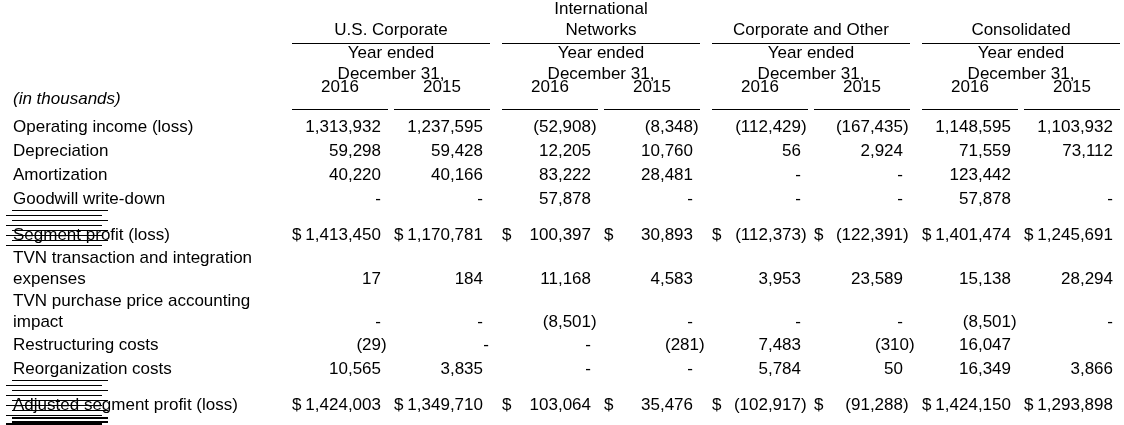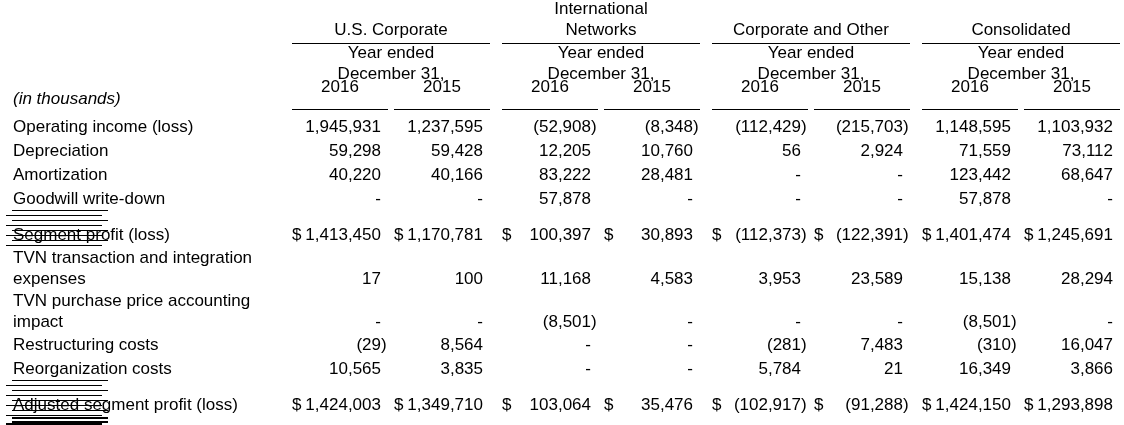--- a/index.html
+++ b/index.html
@@ -123,41 +123,41 @@
       <div class="v">2015</div>
       <div class="v gs">2016</div>
       <div class="v">2015</div>
     </div>
     <div class="sp4"></div>
     <div class="row brow">
       <div class="lbl">
         <div>Operating income (loss)</div>
       </div>
       <div class="v gs">
-        <span class="num">1,945,931</span>
+        <span class="num">1,313,932</span>
         <span class="pr"></span>
       </div>
       <div class="v">
         <span class="num">1,237,595</span>
         <span class="pr"></span>
       </div>
       <div class="v gs">
         <span class="num">(52,908</span>
         <span class="pr">)</span>
       </div>
       <div class="v">
         <span class="num">(8,348</span>
         <span class="pr">)</span>
       </div>
       <div class="v gs">
         <span class="num">(112,429</span>
         <span class="pr">)</span>
       </div>
       <div class="v">
-        <span class="num">(215,703</span>
+        <span class="num">(167,435</span>
         <span class="pr">)</span>
       </div>
       <div class="v gs">
         <span class="num">1,148,595</span>
         <span class="pr"></span>
       </div>
       <div class="v">
         <span class="num">1,103,932</span>
         <span class="pr"></span>
       </div>
@@ -222,24 +222,20 @@
       <div class="v gs">
         <span class="num">-</span>
         <span class="pr"></span>
       </div>
       <div class="v">
         <span class="num">-</span>
         <span class="pr"></span>
       </div>
       <div class="v gs">
         <span class="num">123,442</span>
-        <span class="pr"></span>
-      </div>
-      <div class="v">
-        <span class="num">68,647</span>
         <span class="pr"></span>
       </div>
     </div>
     <div class="row brow">
       <div class="lbl">
         <div>Goodwill write-down</div>
       </div>
       <div class="v gs">
         <span class="num">-</span>
         <span class="pr"></span>
@@ -332,21 +328,21 @@
     <div class="row brow2">
       <div class="lbl">
         <div>TVN transaction and integration</div>
         <div>expenses</div>
       </div>
       <div class="v gs">
         <span class="num">17</span>
         <span class="pr"></span>
       </div>
       <div class="v">
-        <span class="num">100</span>
+        <span class="num">184</span>
         <span class="pr"></span>
       </div>
       <div class="v gs">
         <span class="num">11,168</span>
         <span class="pr"></span>
       </div>
       <div class="v">
         <span class="num">4,583</span>
         <span class="pr"></span>
       </div>
@@ -406,24 +402,20 @@
       </div>
     </div>
     <div class="row brow">
       <div class="lbl">
         <div>Restructuring costs</div>
       </div>
       <div class="v gs">
         <span class="num">(29</span>
         <span class="pr">)</span>
       </div>
-      <div class="v">
-        <span class="num">8,564</span>
-        <span class="pr"></span>
-      </div>
       <div class="v gs">
         <span class="num">-</span>
         <span class="pr"></span>
       </div>
       <div class="v">
         <span class="num">-</span>
         <span class="pr"></span>
       </div>
       <div class="v gs">
         <span class="num">(281</span>
@@ -460,21 +452,21 @@
       </div>
       <div class="v">
         <span class="num">-</span>
         <span class="pr"></span>
       </div>
       <div class="v gs">
         <span class="num">5,784</span>
         <span class="pr"></span>
       </div>
       <div class="v">
-        <span class="num">21</span>
+        <span class="num">50</span>
         <span class="pr"></span>
       </div>
       <div class="v gs">
         <span class="num">16,349</span>
         <span class="pr"></span>
       </div>
       <div class="v">
         <span class="num">3,866</span>
         <span class="pr"></span>
       </div>

